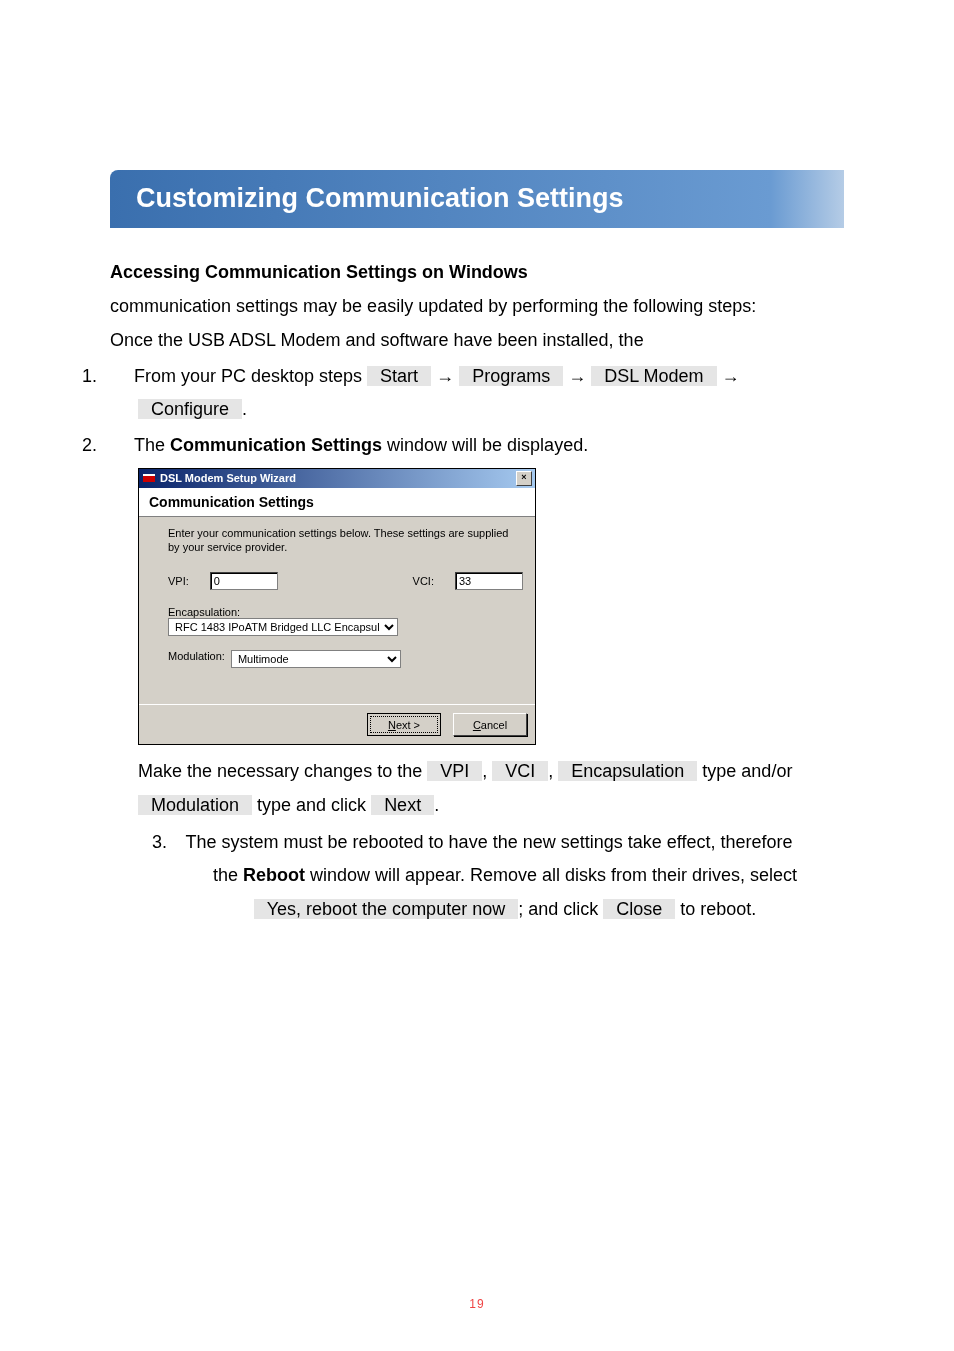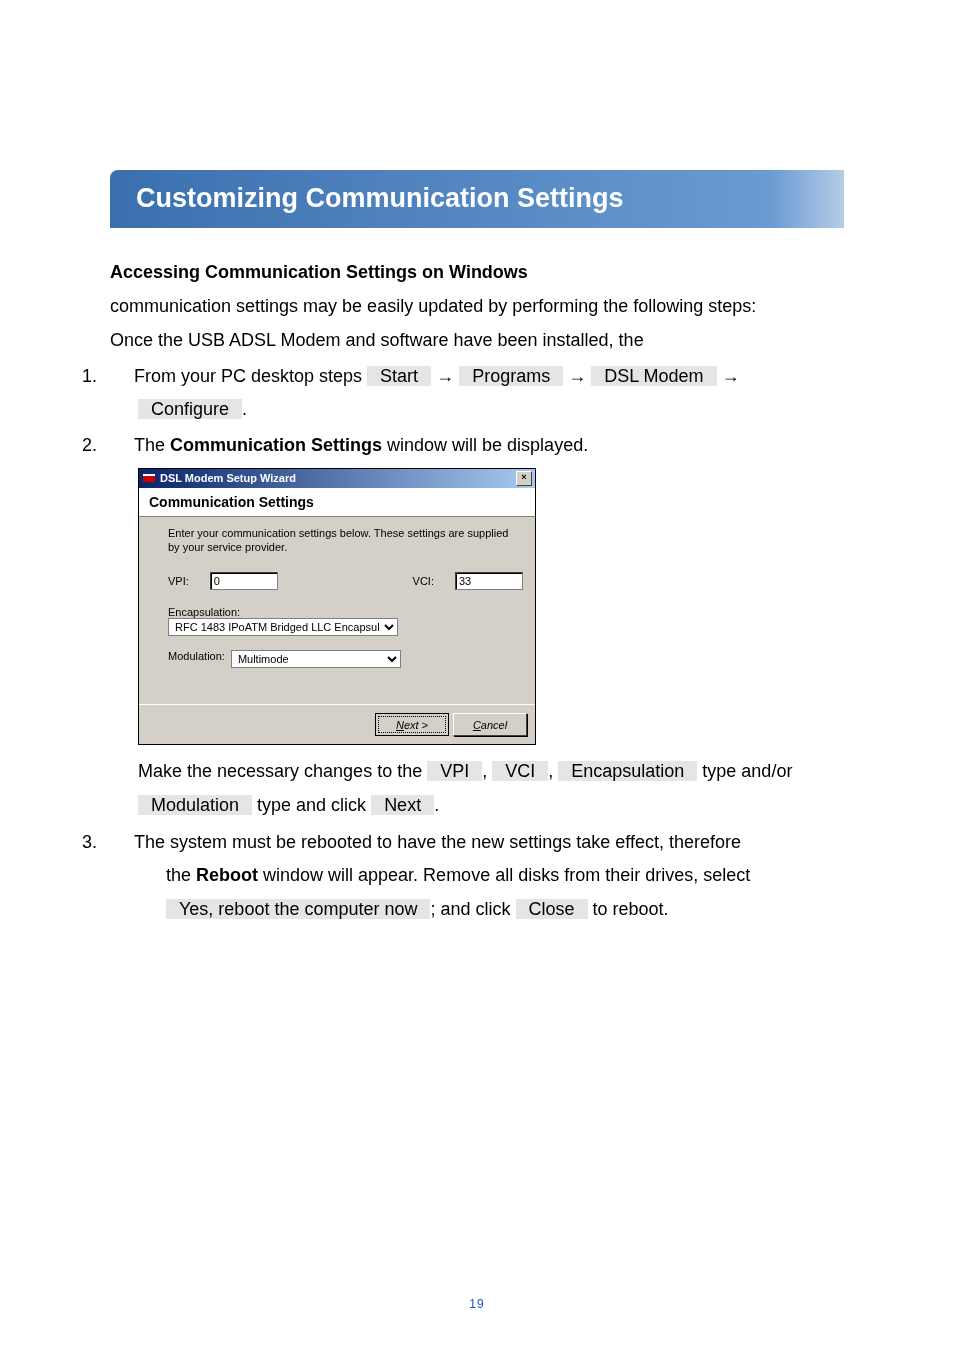--- a/index.html
+++ b/index.html
@@ -153,55 +153,55 @@
     box-shadow: inset 1px 1px 0 #000;
   }
   .sel {
     border: 1px solid #808080;
     background:#fff; height:18px; font-size:11px; padding:0 2px;
     width: 230px;
   }
   .dlg-footer {
     border-top:1px solid #fff;
     padding: 8px;
-    display:flex; justify-content:flex-end; gap:4px;
+    display:flex; justify-content:flex-end; gap:12px;
     background:#d4d0c8;
-    font-style:italic;
   }
   .dlg-btn {
     width: 72px; height:21px;
     font-size:11px;
     background:#d4d0c8;
     border:1px solid #404040;
     border-top-color:#fff; border-left-color:#fff;
     box-shadow: 1px 1px 0 #000;
     display:flex; align-items:center; justify-content:center;
   }
   .dlg-btn.default { outline:1px dotted #000; outline-offset:-4px; border:1px solid #000; box-shadow:none; }
   .dlg-btn u { text-decoration: underline; }
 
   .after-img {
     margin: 10px 0 0 28px;
     font-size:18px;
     line-height:1.85;
   }
   .step3 {
     margin-top: 26px;
+    text-align: center;
   }
   .step3-body {
     margin-left:28px;
     text-indent:0;
   }
   .page-num {
     position:absolute;
     bottom: 40px;
     left:0; right:0;
     text-align:center;
     font-size:12px;
-    color:#1d4ed8;
+    color:#ef4444;
     letter-spacing:1px;
   }
 </style>
 </head>
 <body>
 
 <div class="page">
   <div class="title-banner">Customizing Communication Settings</div>
 
   <div class="section-head">Accessing Communication Settings on Windows</div>

